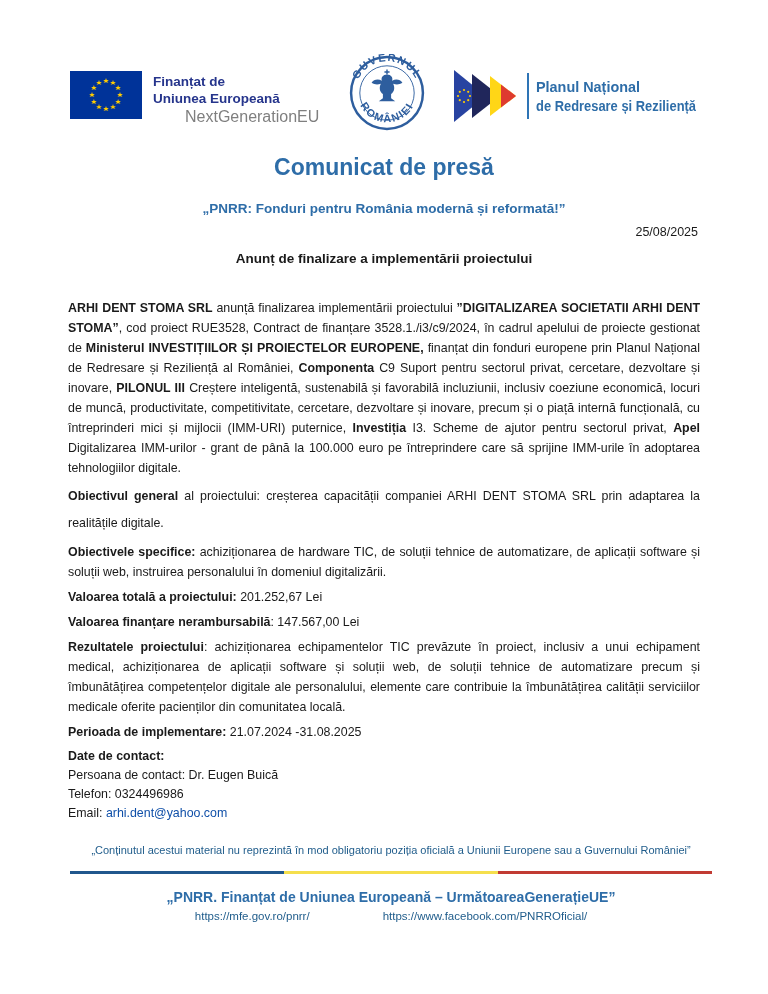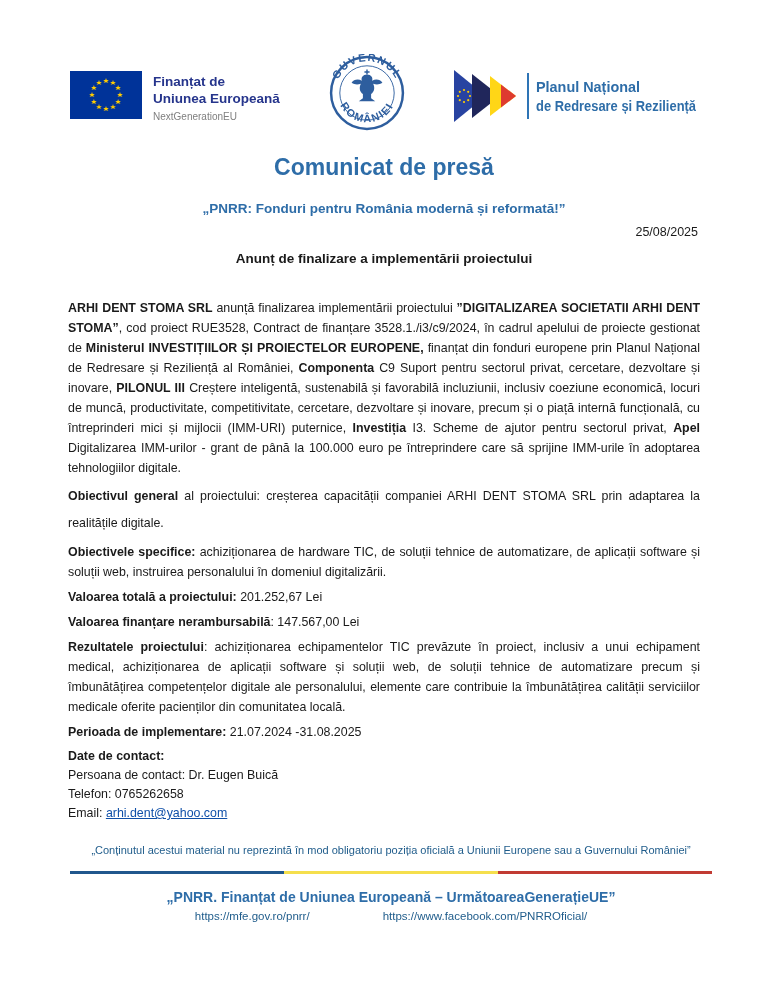--- a/index.html
+++ b/index.html
@@ -12,34 +12,34 @@
     font-family:"Liberation Sans", sans-serif;
     color:var(--text, #1a1a1a);
     overflow:hidden;
     padding:58px 68px 0 68px;
   }
   
   .logo-row { display:flex; justify-content:space-between; align-items:center; height:80px; padding:0 2px; }
   .eu-block { display:flex; gap:11px; align-items:flex-start; }
   .eu-text { padding-top:2px; }
   .eu-text .l1, .eu-text .l2 { font-size:13.5px; font-weight:bold; color:var(--navy, #26358C); line-height:17px; }
-  .eu-text .l3 { font-size:10px; color:var(--gray, #7F7F7F); line-height:18px; margin-top:1px; }
+  .eu-text .l3 { font-size:16px; color:var(--gray, #7F7F7F); line-height:18px; margin-top:1px;margin-left:32px; }
   .seal-wrap { margin-top:-6px; }
   .pnrr-wrap { margin-top:0; }
   
   .title { margin-top:16px; text-align:center; font-size:23px; font-weight:bold; color:var(--accent_blue, #2E6DA8); }
   .subtitle { margin-top:20px; text-align:center; font-size:13.5px; font-weight:bold; color:var(--accent_blue, #2E6DA8); }
   .date-line { margin-top:9px; text-align:right; font-size:12.5px; padding-right:2px; }
   .doc-heading { margin-top:12px; text-align:center; font-size:13.5px; font-weight:bold; }
   
   .body-text { margin-top:32px; font-size:12.4px; line-height:20px; text-align:justify; }
   .body-text p { margin:0 0 5px 0; }
   .body-text p.wide { line-height:27px; }
   .b { font-weight:bold; }
-  .link { color:var(--link, #0F4FA8); text-decoration:underline; cursor:pointer;text-align:center; }
+  .link { color:var(--link, #0F4FA8); cursor:pointer;text-align:center; }
   .contact { margin-top:3px; font-size:12.4px; line-height:19px; text-align:left; }
   
   .footer { position:absolute; left:70px; right:56px; top:844px; }
   .disclaimer { text-align:center; font-size:11px; color:var(--disclaimer_blue, #1F5C8B); }
   .tricolor { display:flex; height:3px; margin-top:15px; }
   .tricolor .seg { flex:1; height:100%; }
   .seg-blue { background:var(--tri_blue, #20578D); }
   .seg-yellow { background:var(--tri_yellow, #F5DF4D); }
   .seg-red { background:var(--tri_red, #C13B33); }
   .pnrr-line { margin-top:15px; text-align:center; font-size:14px; font-weight:bold; color:var(--accent_blue, #2E6DA8); }
@@ -144,21 +144,21 @@
     <p class="wide"><span class="b">Obiectivul general</span><span> al proiectului:  creșterea capacității companiei ARHI DENT STOMA SRL prin adaptarea la realitățile digitale.</span></p>
     <p><span class="b">Obiectivele specifice:</span><span> achiziționarea de hardware TIC, de soluții tehnice de automatizare, de aplicații software și soluții web, instruirea personalului în domeniul digitalizării.</span></p>
     <p><span class="b">Valoarea totală a proiectului:</span><span> 201.252,67 Lei</span></p>
     <p><span class="b">Valoarea finanțare nerambursabilă</span><span>: 147.567,00 Lei</span></p>
     <p><span class="b">Rezultatele proiectului</span><span>: achiziționarea echipamentelor TIC prevăzute în proiect, inclusiv a unui echipament medical, achiziționarea de aplicații software și soluții web, de soluții tehnice de automatizare precum și îmbunătățirea competențelor digitale ale personalului, elemente care contribuie la îmbunătățirea calității serviciilor medicale oferite pacienților din comunitatea locală.</span></p>
     <p><span class="b">Perioada de implementare:</span><span> 21.07.2024 -31.08.2025</span></p>
 
     <div class="contact">
       <div class="b">Date de contact:</div>
       <div>Persoana de contact: Dr. Eugen Buică</div>
-      <div>Telefon: 0765262658</div>
+      <div>Telefon: 0324496986</div>
       <div><span>Email: </span><span class="link">arhi.dent@yahoo.com</span></div>
     </div>
   </div>
 
   <div class="footer">
     <div class="disclaimer">„Conținutul acestui material nu reprezintă în mod obligatoriu poziția oficială a Uniunii Europene sau a Guvernului României”</div>
     <div class="tricolor">
       <div class="seg seg-blue"></div>
       <div class="seg seg-yellow"></div>
       <div class="seg seg-red"></div>

